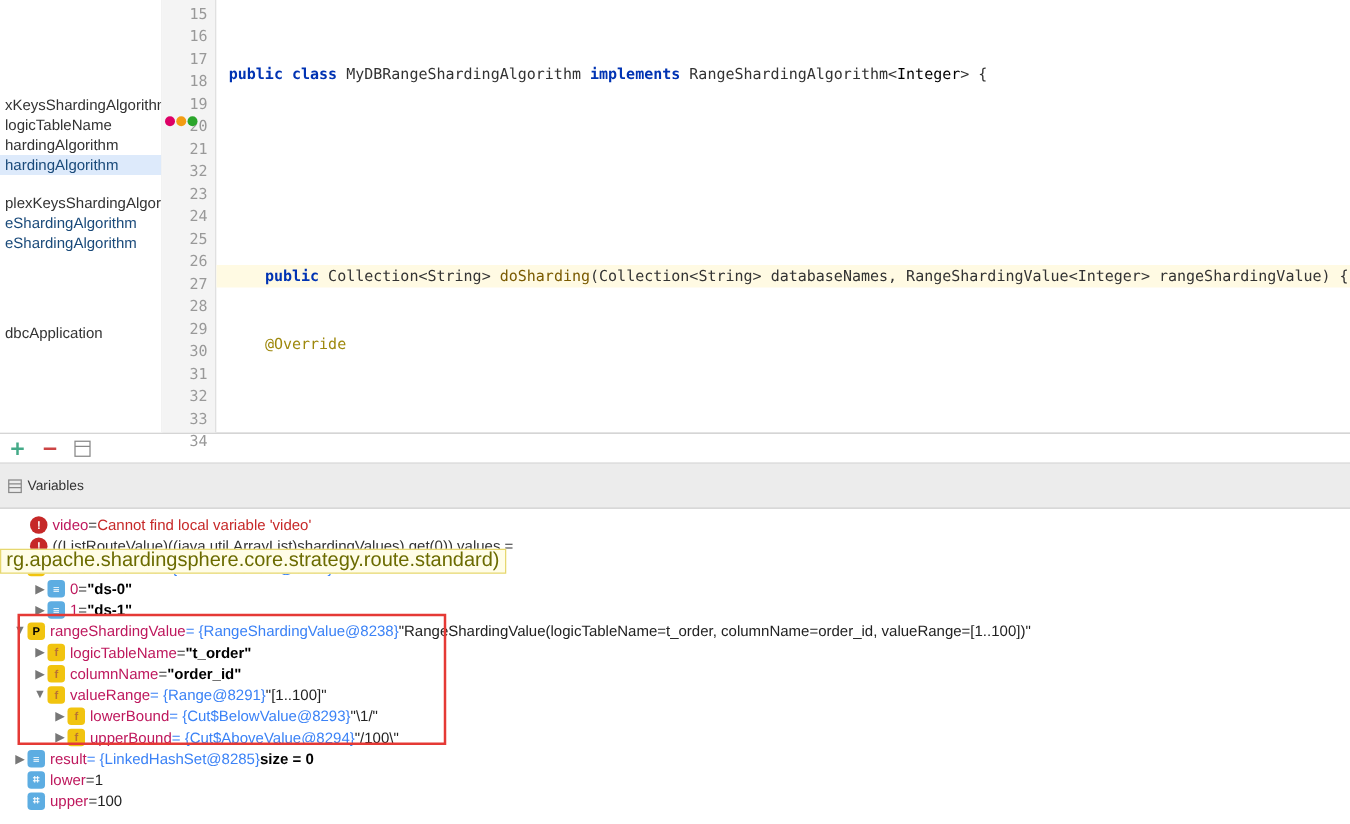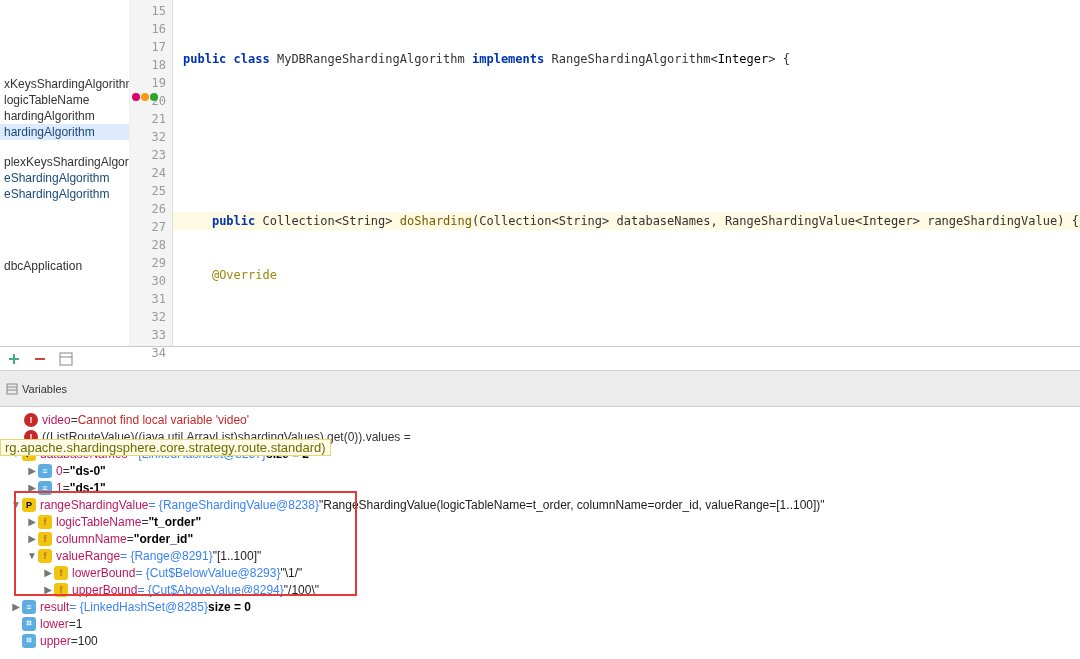--- a/index.html
+++ b/index.html
@@ -31,21 +31,21 @@
   .vico { width:14px; height:14px; margin-right:4px; display:inline-flex; align-items:center; justify-content:center; font-size:9px; font-weight:bold; border-radius:3px;}
   .vico.err { background:#c62828; color:#fff; border-radius:50%; }
   .vico.p { background:#f1c40f; color:#000; }
   .vico.f { background:#f1c40f; color:#b87333; }
   .vico.e { background:#5dade2; color:#fff; }
   .vname { color:#be185d; }
   .vtype { color:#3b82f6; }
   .vval { color:#222; }
   .vbold { font-weight:bold; color:#000; }
   .verr { color:#c62828; }
-  .pkg-hint { position:absolute; left:0; top:32px; background:#fffde7; border:1px solid #e6d770; padding:0 4px; font-size:13px; color:#6b6b00;text-align:center; }
+  .pkg-hint { position:absolute; left:0; top:32px; background:#fffde7; border:1px solid #e6d770; padding:0 4px; font-size:16px; color:#6b6b00;text-align:center; }
   .highlight-box { position:absolute; border:2px solid #e53935; pointer-events:none; }
   svg { display:block; }
 </style>
 </head>
 <body>
 
 <div class="top-area">
   <div class="left-tree">
     <div style="height:74px"></div>
     <div class="tree-item">xKeysShardingAlgorithm</div>

